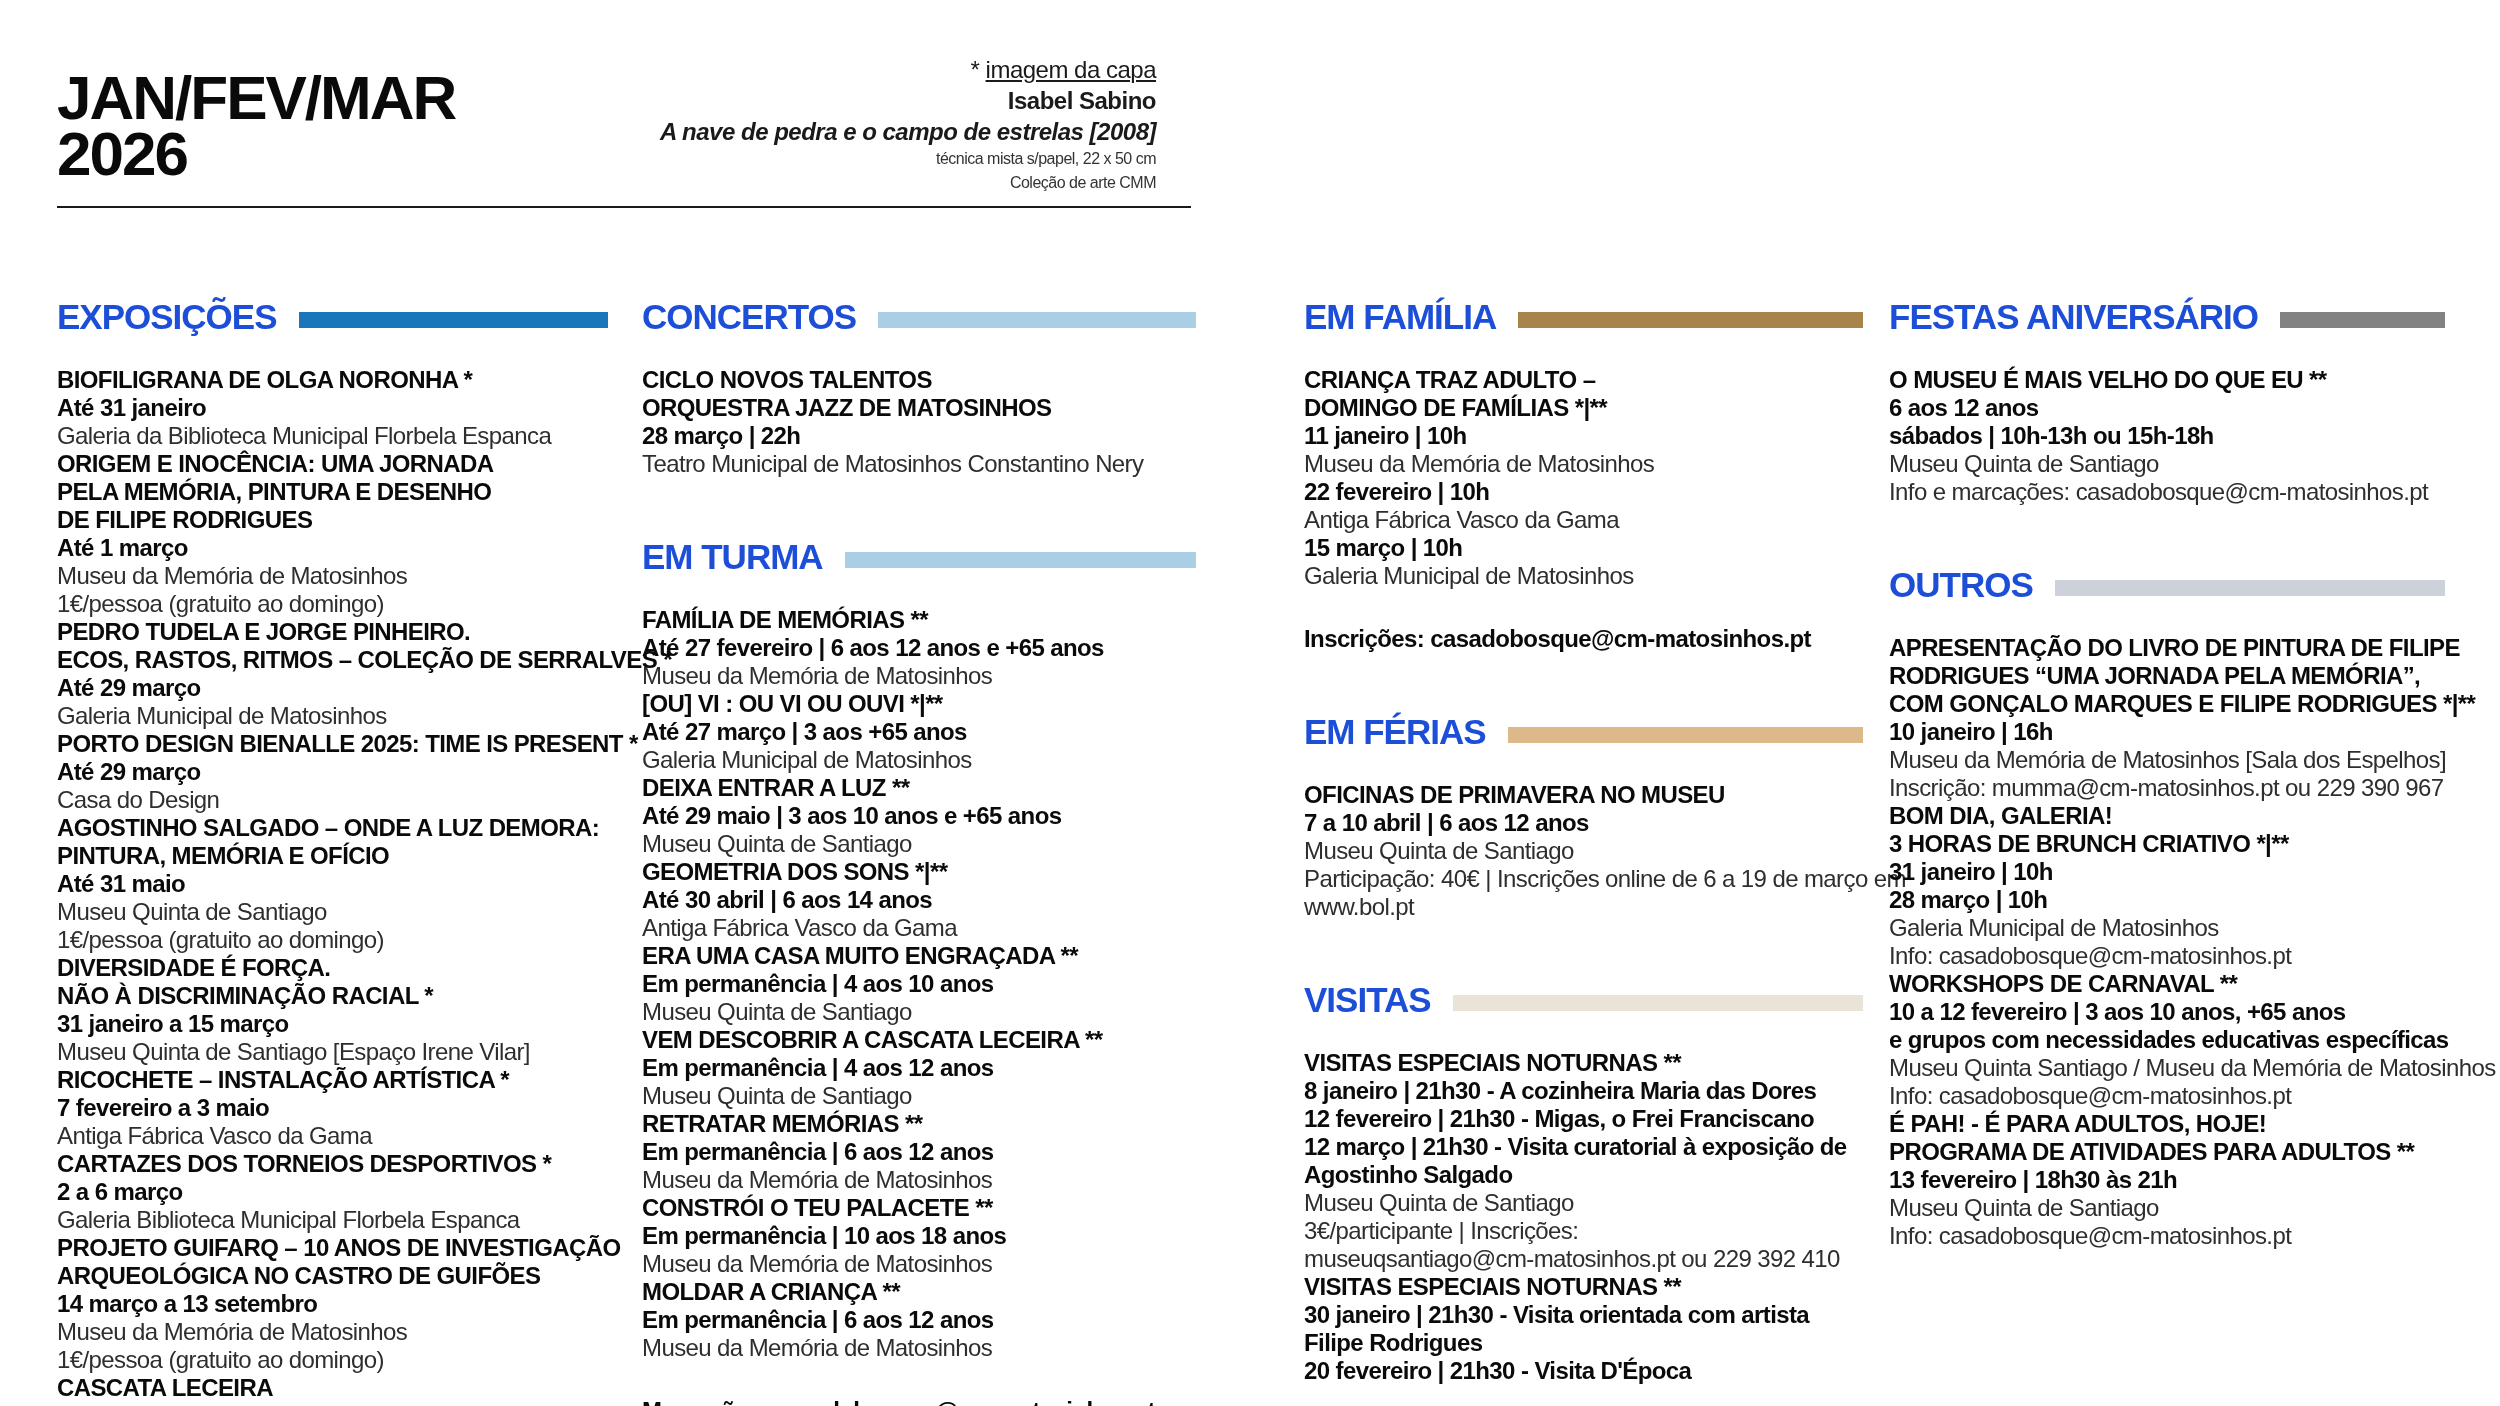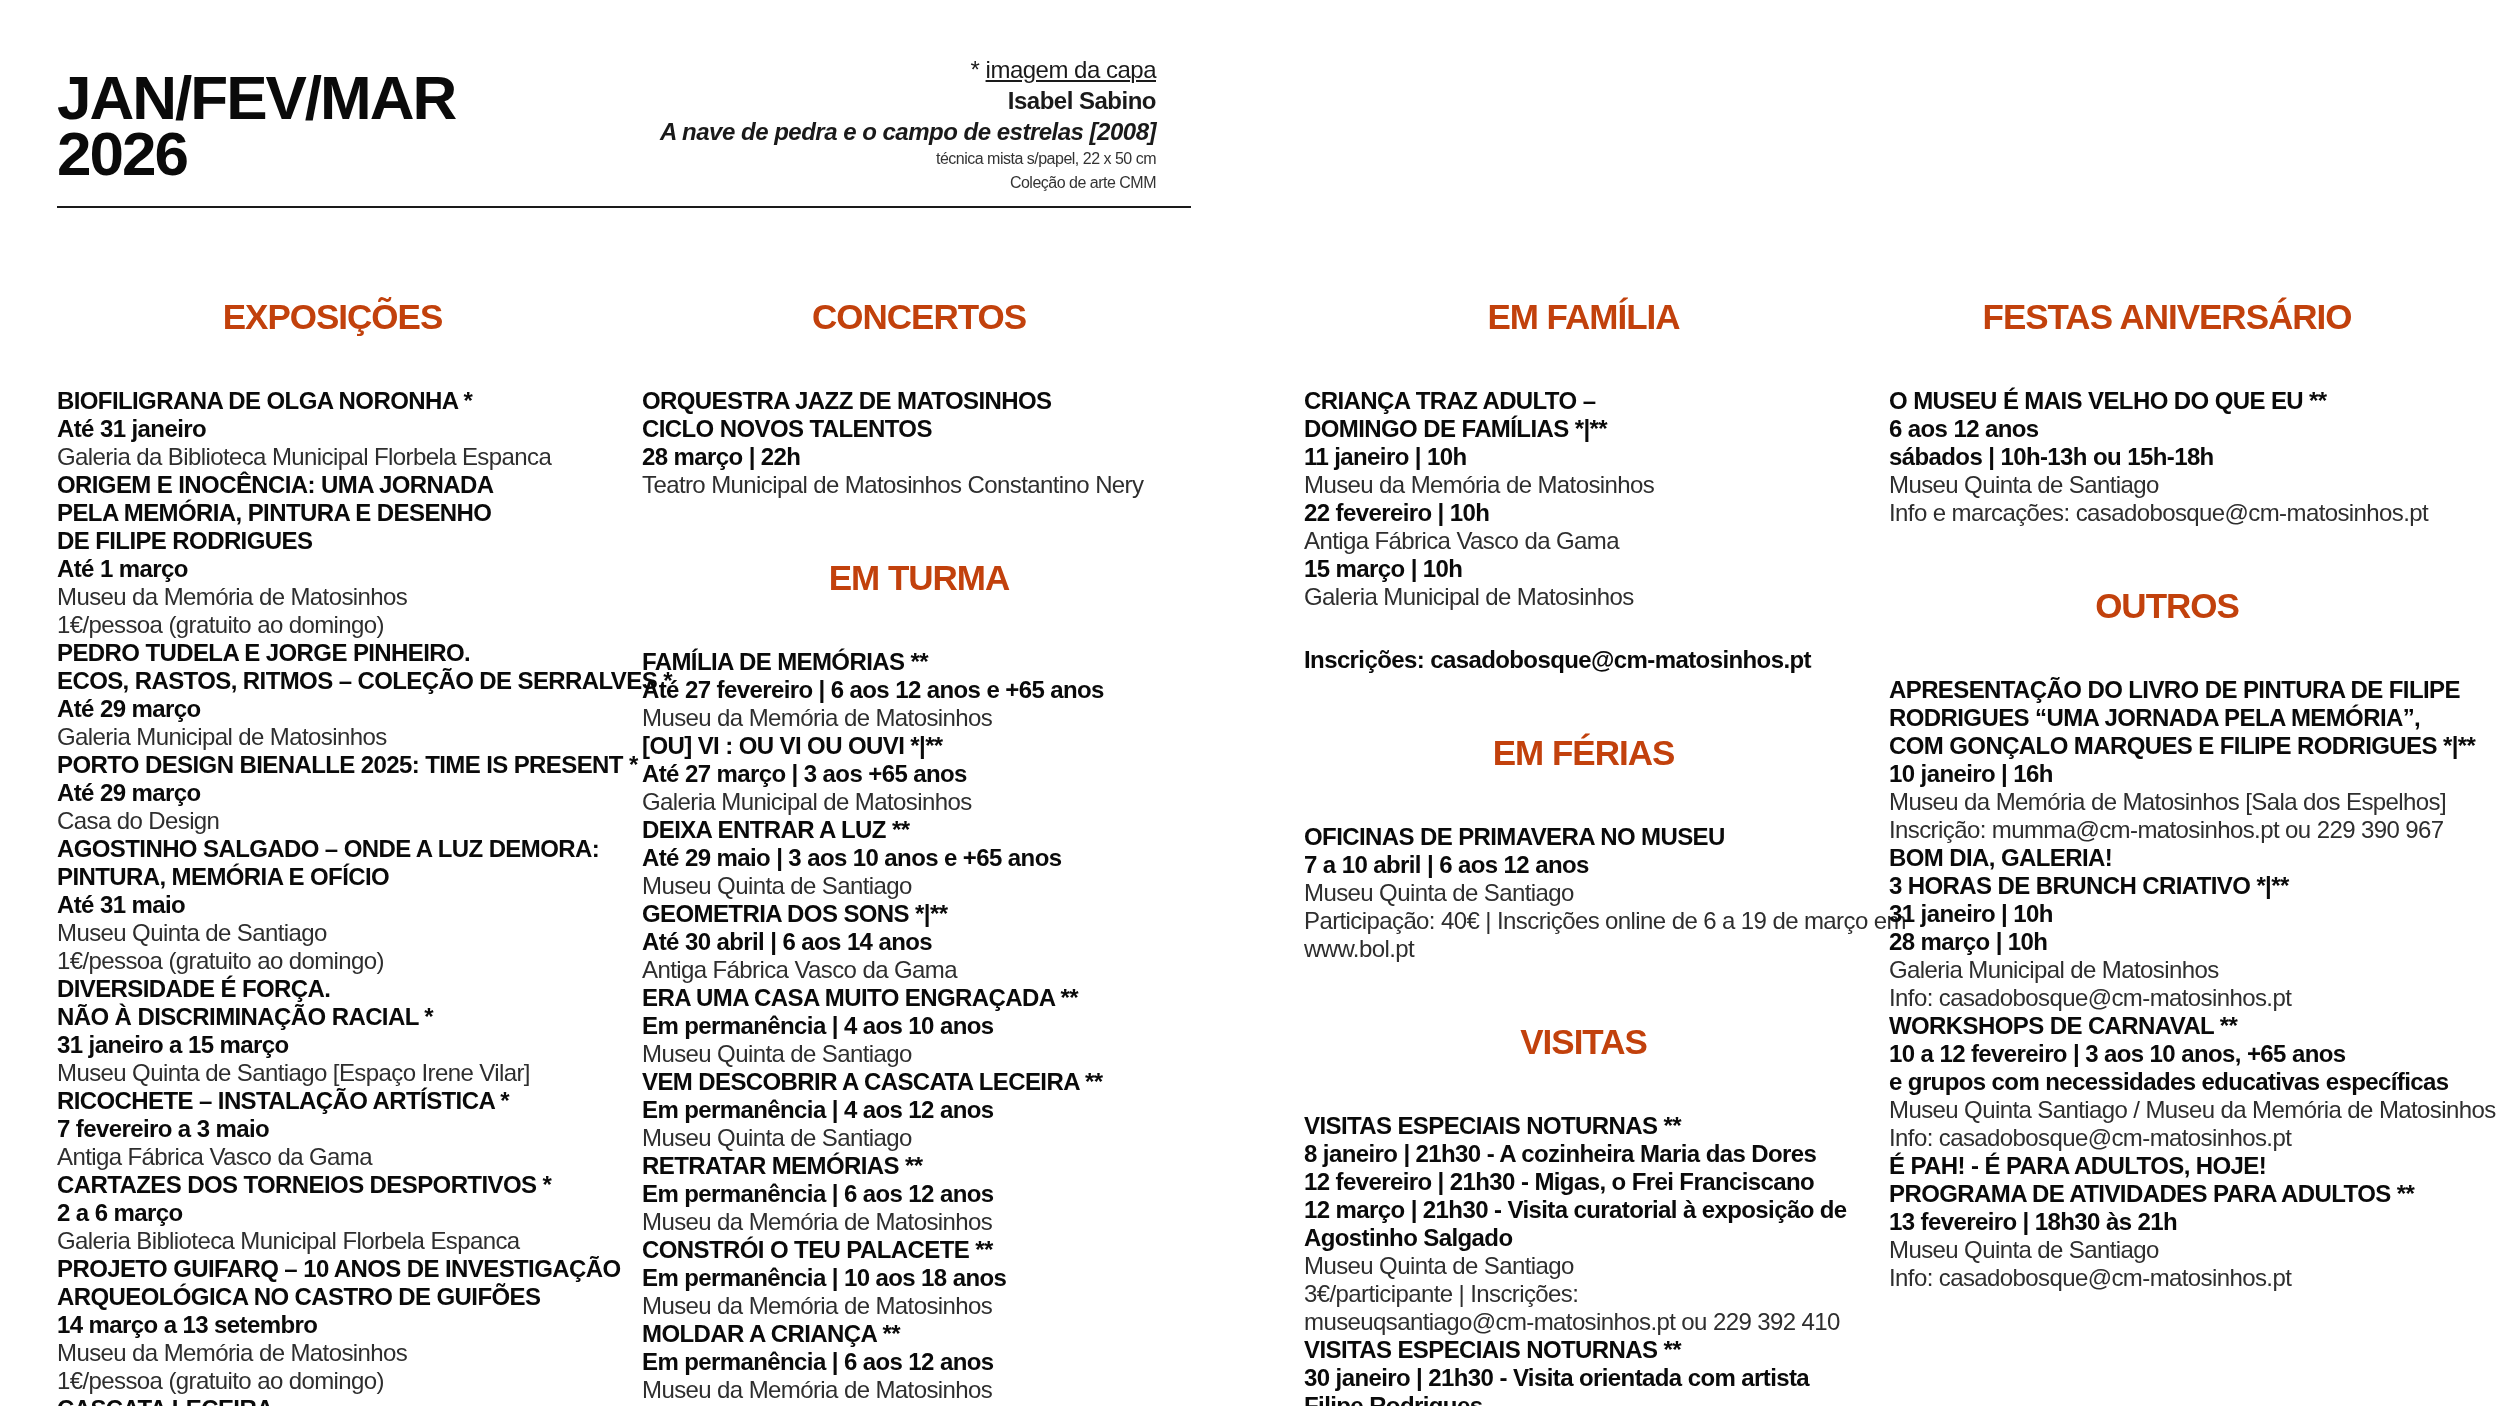--- a/index.html
+++ b/index.html
@@ -27,21 +27,21 @@
   .col1 { left:57px;   width:551px; }
   .col2 { left:642px;  width:554px; }
   .col3 { left:1304px; width:559px; }
   .col4 { left:1889px; width:556px; }
 
   .section { margin-top:60px; }
   .section:first-child { margin-top:0; }
   .heading {
     display:flex; align-items:center;
     font-size:35px; font-weight:bold; line-height:38px; letter-spacing:-1px;
-    color:#c2410c; margin-bottom:30px; white-space:nowrap;flex-direction:column;
+    color:#1d4ed8; margin-bottom:30px; white-space:nowrap;
   }
   .heading .bar { flex:1 0 auto; height:16px; margin-left:22px; margin-top:5px; }
 
   .line { font-size:24px; line-height:28px; white-space:nowrap; letter-spacing:-0.6px; }
   .l-bold  { font-weight:bold; color:#0a0a0a; }
   .l-plain { font-weight:normal; color:#2e2e2e; }
   .gap { margin-top:35px; }
 </style>
 </head>
 <body>
@@ -106,22 +106,22 @@
         <div class="line l-plain">1€/pessoa (gratuito ao domingo)</div>
         <div class="line l-bold">CASCATA LECEIRA</div>
       </section>
     </div>
     <div class="col col2">
       <section class="section">
         <div class="heading">
           <span>CONCERTOS</span>
           <span class="bar" style="background: rgb(169, 206, 229);"></span>
         </div>
+        <div class="line l-bold">CICLO NOVOS TALENTOS</div>
         <div class="line l-bold">ORQUESTRA JAZZ DE MATOSINHOS</div>
-        <div class="line l-bold">CICLO NOVOS TALENTOS</div>
         <div class="line l-bold">28 março | 22h</div>
         <div class="line l-plain">Teatro Municipal de Matosinhos Constantino Nery</div>
       </section>
       <section class="section">
         <div class="heading">
           <span>EM TURMA</span>
           <span class="bar" style="background: rgb(169, 206, 229);"></span>
         </div>
         <div class="line l-bold">FAMÍLIA DE MEMÓRIAS **</div>
         <div class="line l-bold">Até 27 fevereiro | 6 aos 12 anos e +65 anos</div>

